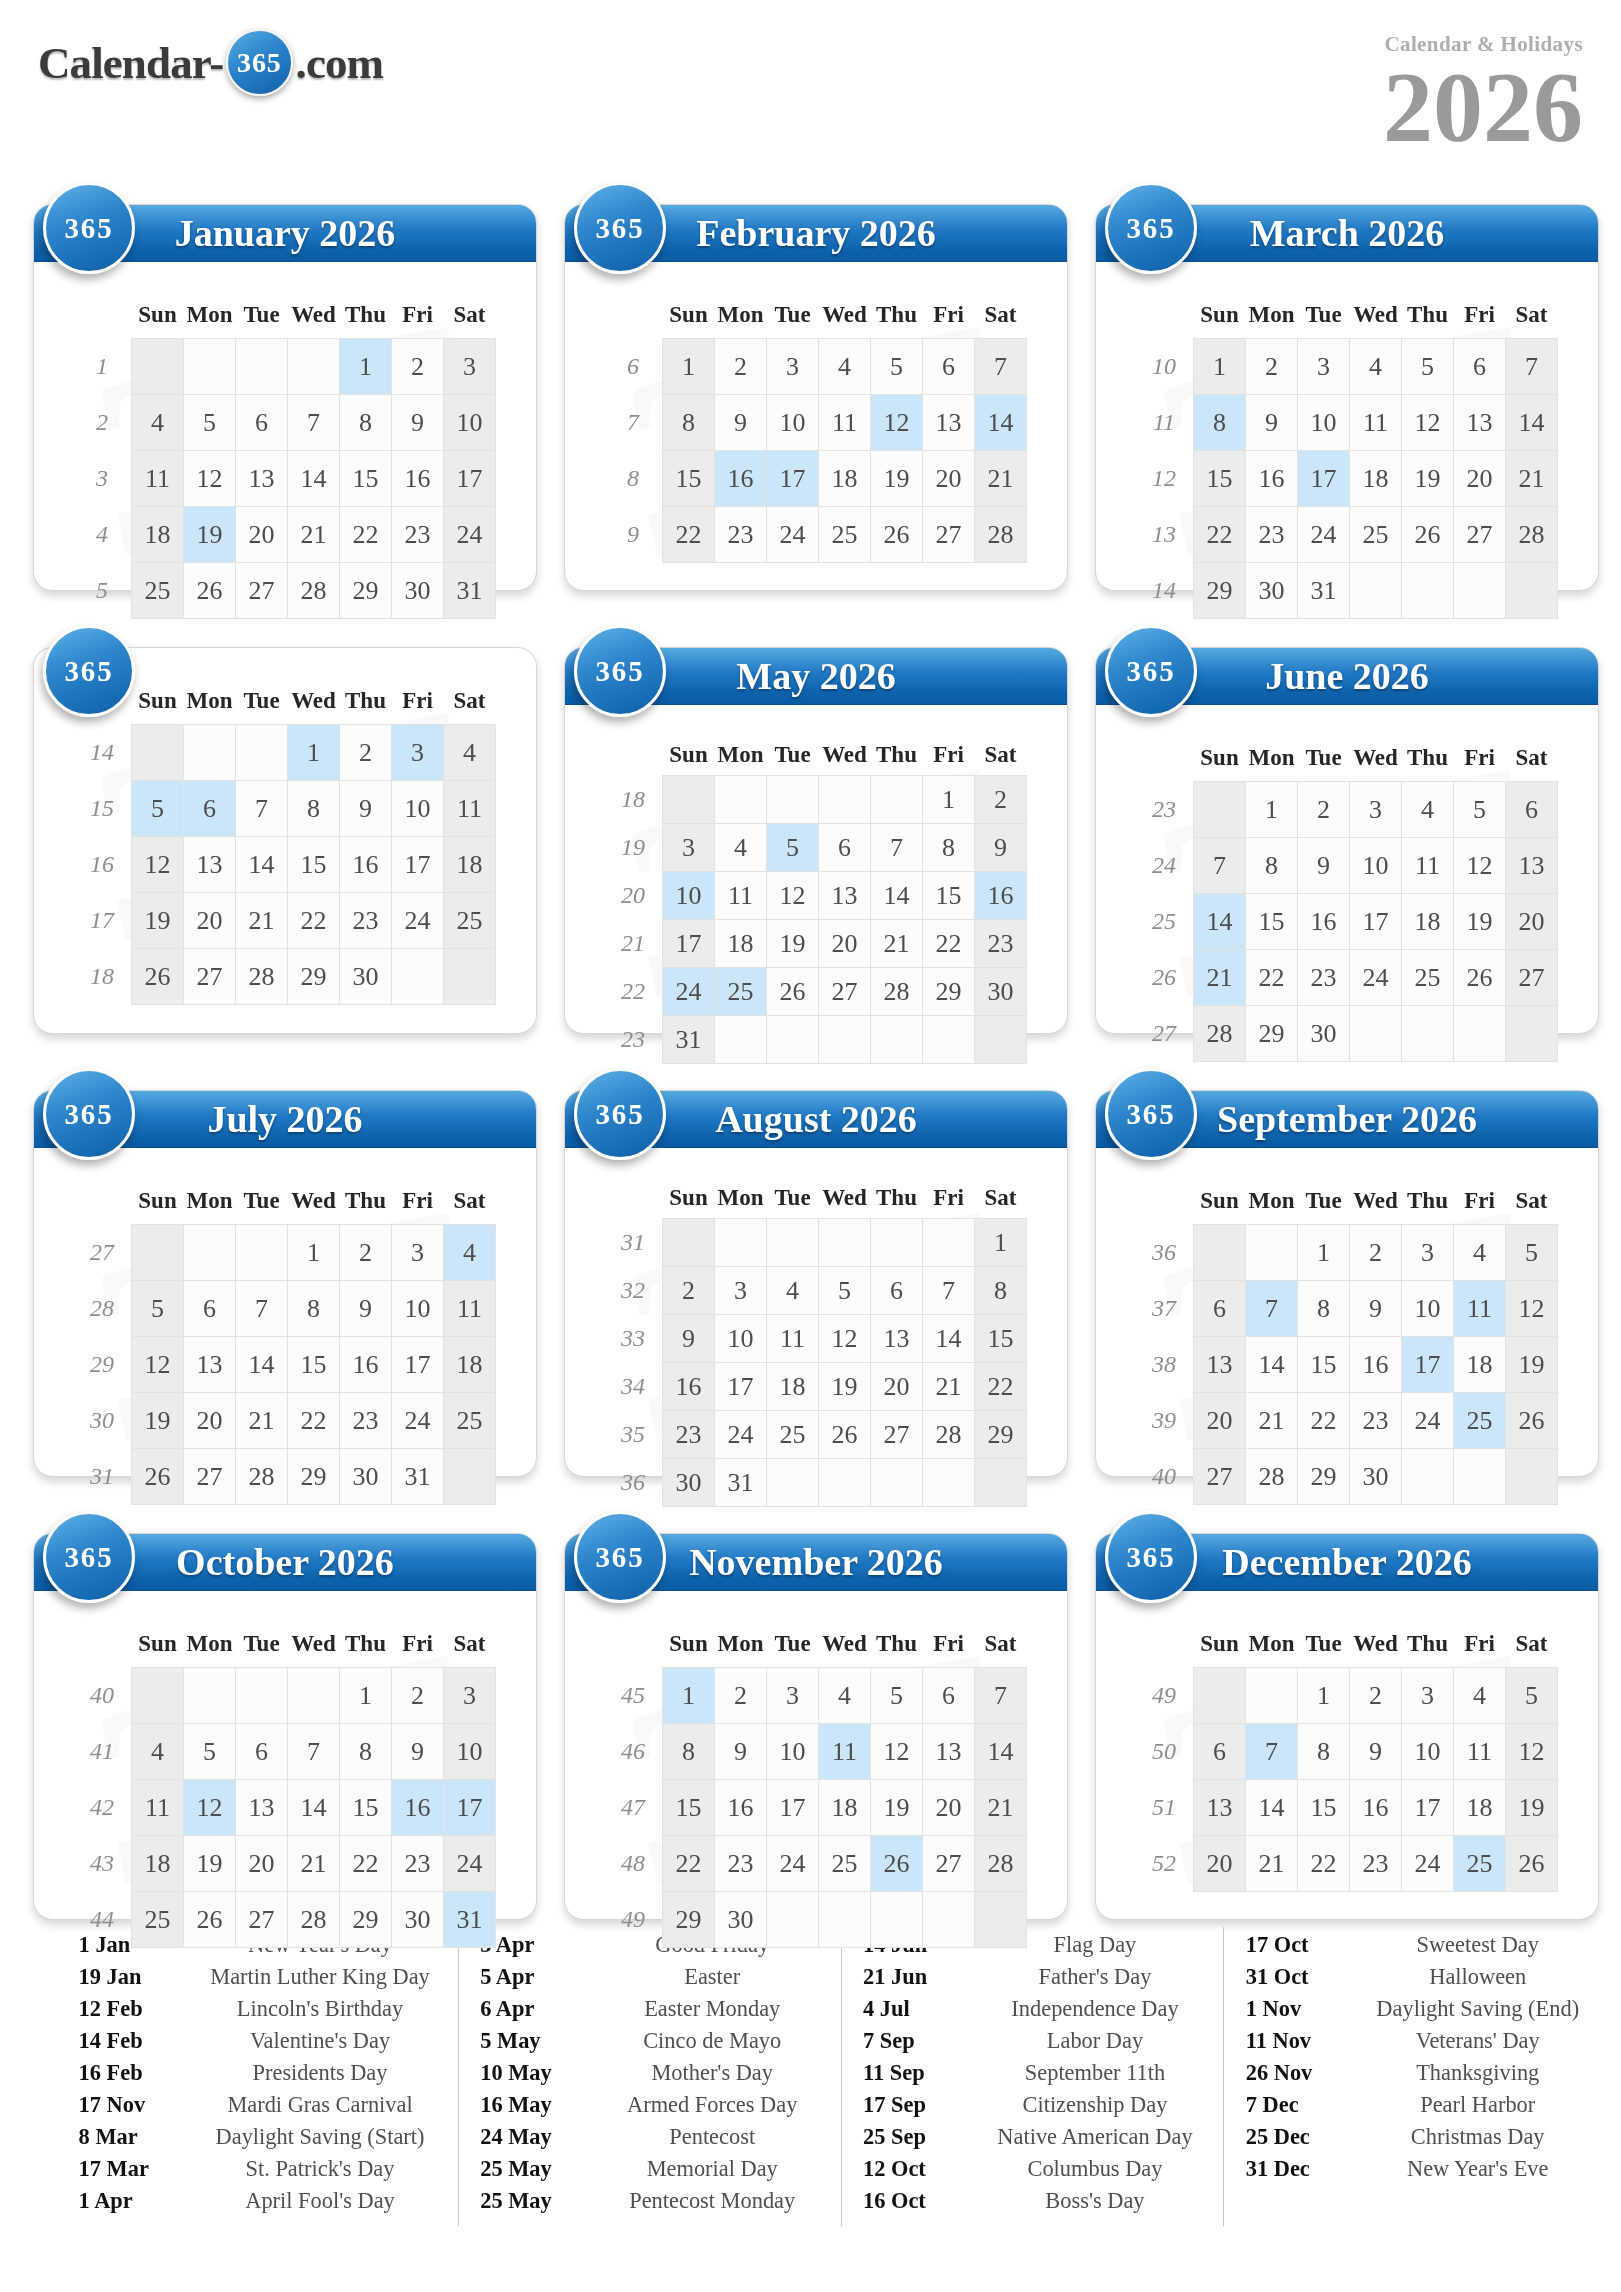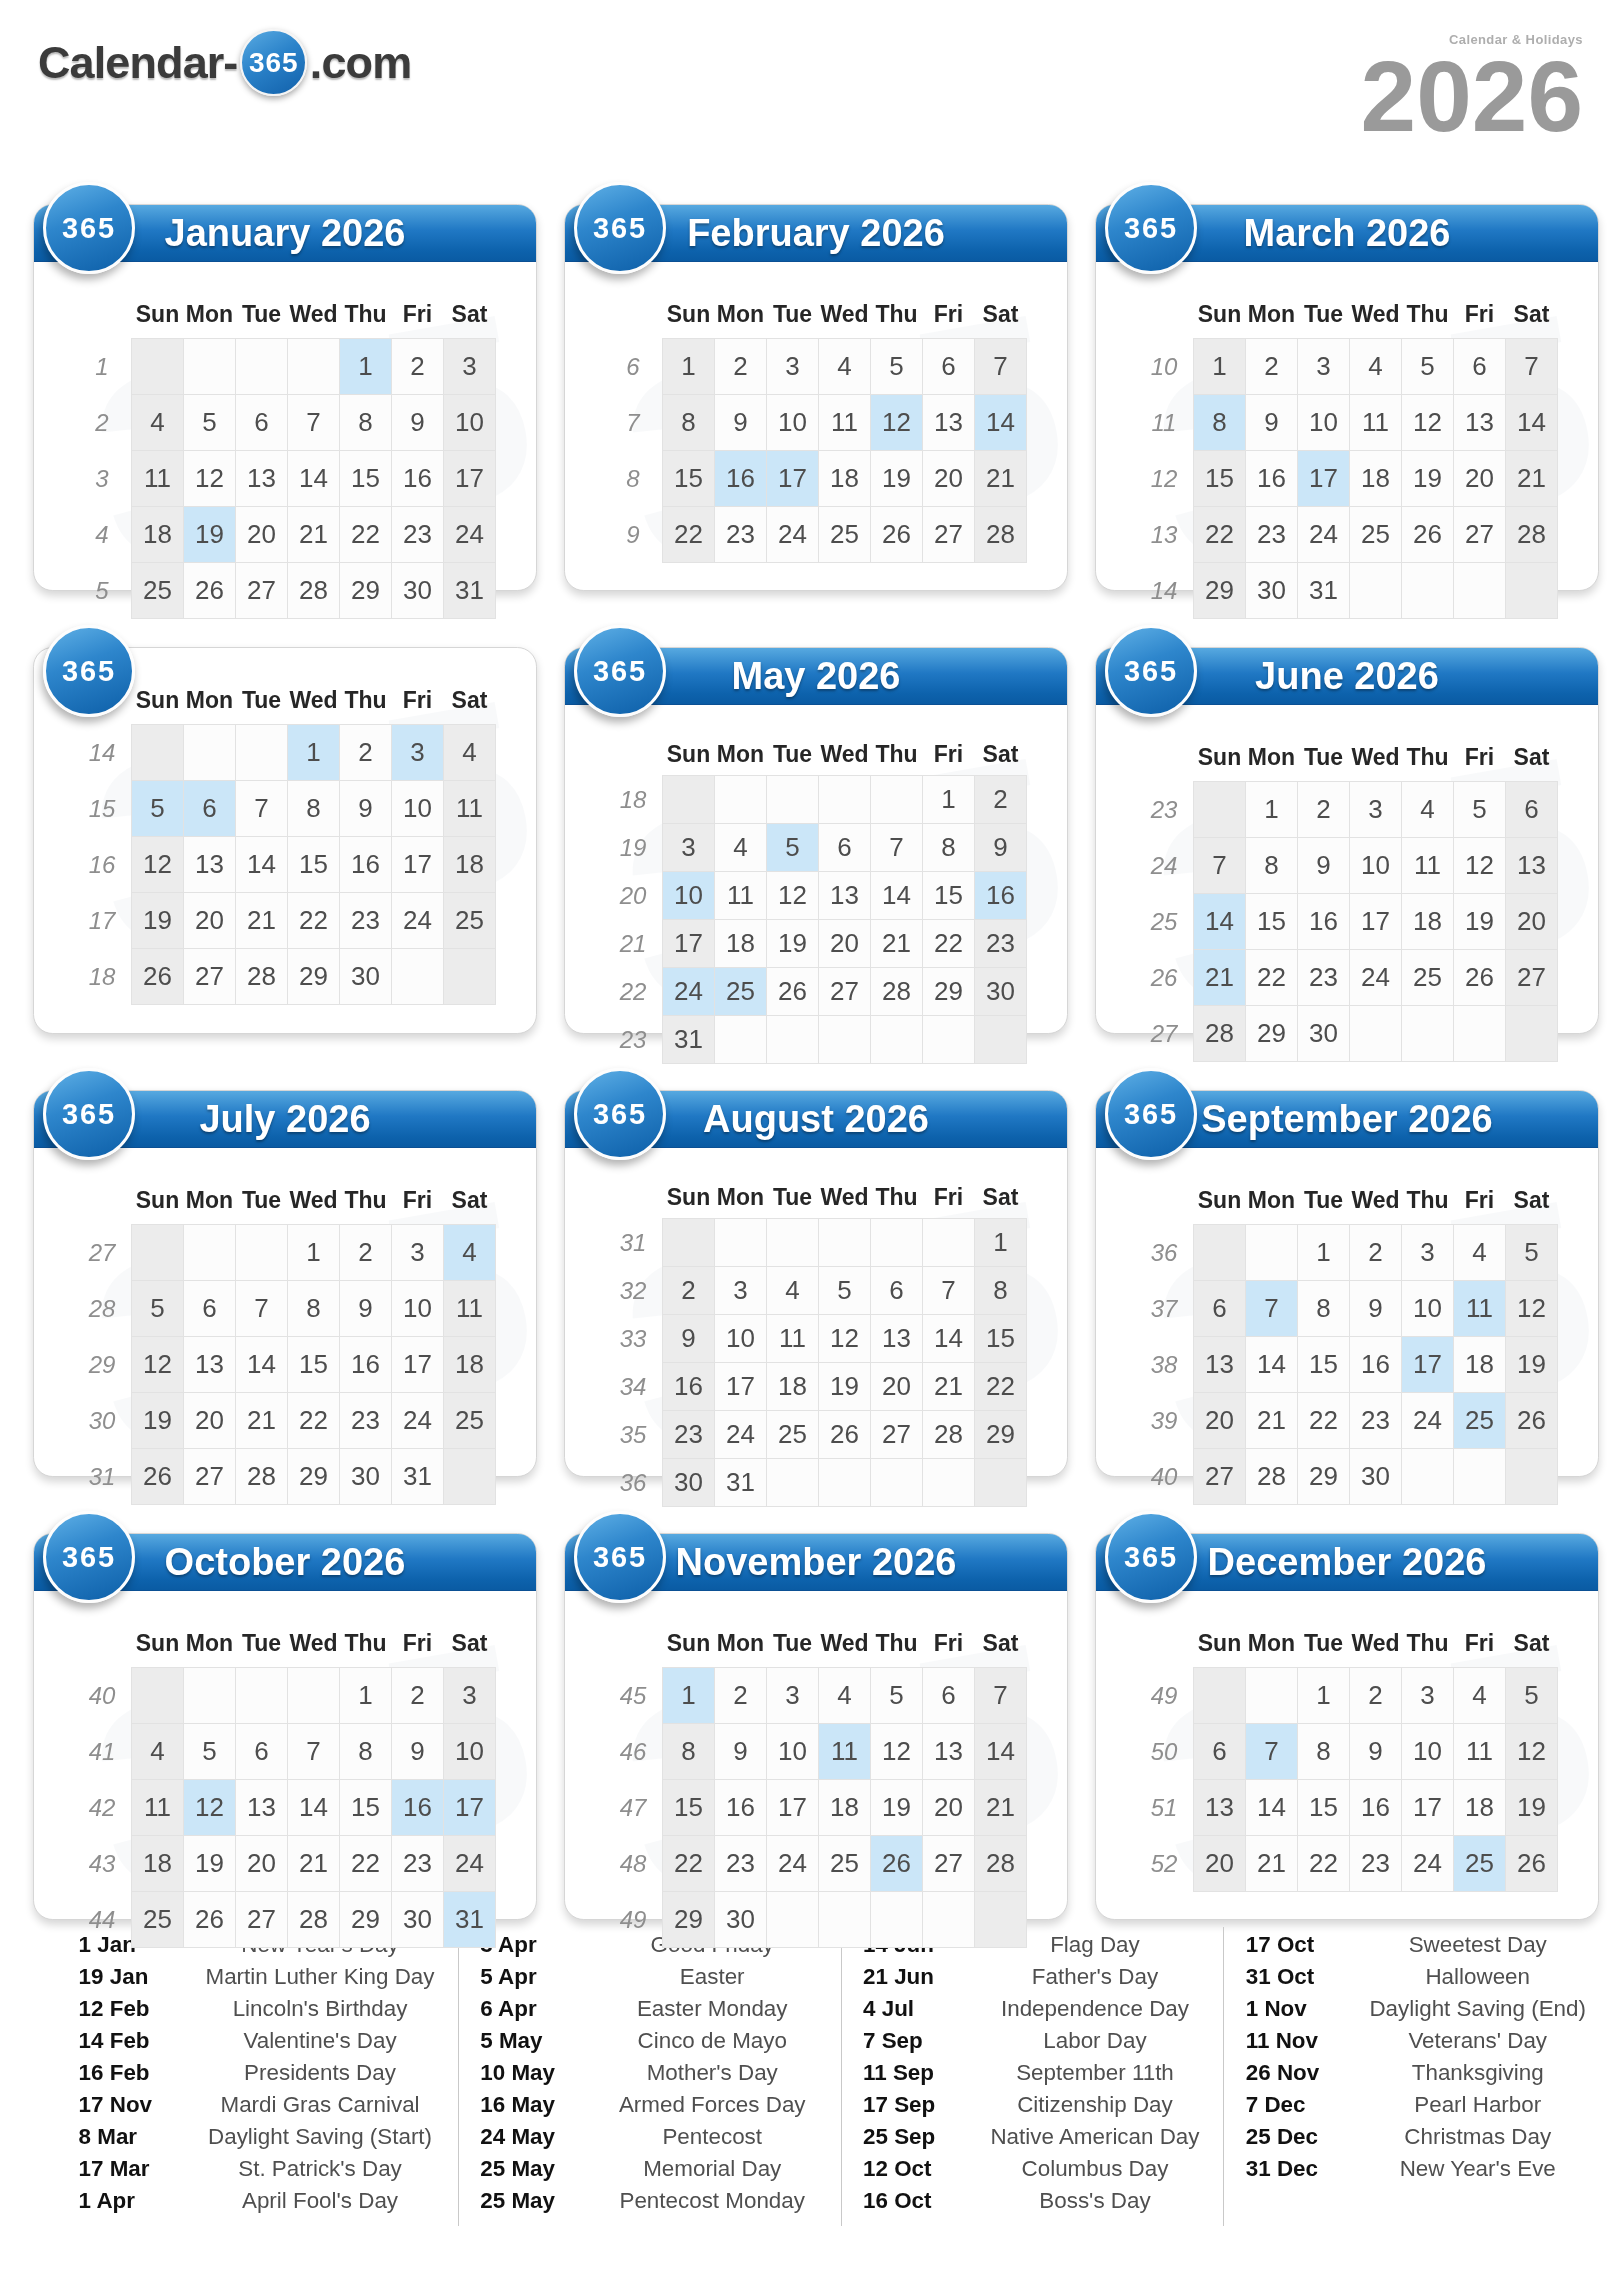--- a/index.html
+++ b/index.html
@@ -1,36 +1,36 @@
 <!DOCTYPE html>
 <html style="--highlight: #cbe6f8; --weekend-bg: #ececec; --weekday-bg: #fcfcfc;font-size:14.3px"><head>
 <meta charset="utf-8">
 <style>
   html,body { margin:0; padding:0; background:#ffffff; }
   .page {
     position:relative; width:1621px; height:2293px; background:#ffffff; overflow:hidden;
-    font-family:Liberation Sans, sans-serif;
+    font-family:Liberation Serif, serif;
   }
 
   
   .logo { position:absolute; left:38px; top:29px; display:flex; align-items:center; }
   .logo-text {
     font-size:45px; font-weight:bold; color:#3b3b3b; letter-spacing:-0.9px;
     text-shadow:0 1.8px 1.8px rgba(0,0,0,0.28);
   }
   .logo-badge {
     width:63px; height:63px; border-radius:50%; margin:0 2.7px;
     background:linear-gradient(150deg,#5aabe2 0%,#2b83ca 45%,#1160aa 100%);
     border:2.7px solid #f4f4f4; box-shadow:0 2.7px 6.3px rgba(0,0,0,0.35);
     display:flex; align-items:center; justify-content:center;
   }
   .logo-badge span { color:#fff; font-weight:bold; font-size:28px; letter-spacing:0.9px; }
 
   .masthead-right { position:absolute; right:38px; top:32px; text-align:right; }
-  .tagline { font-size:13px; font-weight:bold; color:#aeaeae; letter-spacing:0.4px; }
+  .tagline { font-size:21px; font-weight:bold; color:#aeaeae; letter-spacing:0.4px; }
   .year { font-size:100px; font-weight:bold; color:#9a9a9a; line-height:0.95; margin-top:1.8px; }
 
   
   .months-grid {
     position:absolute; left:33px; top:204px; width:1566px;
     display:grid; grid-template-columns:repeat(3,504px); grid-auto-rows:387px;
     column-gap:27px; row-gap:56px;
   }
   .month-card {
     position:relative; background:#fff;

